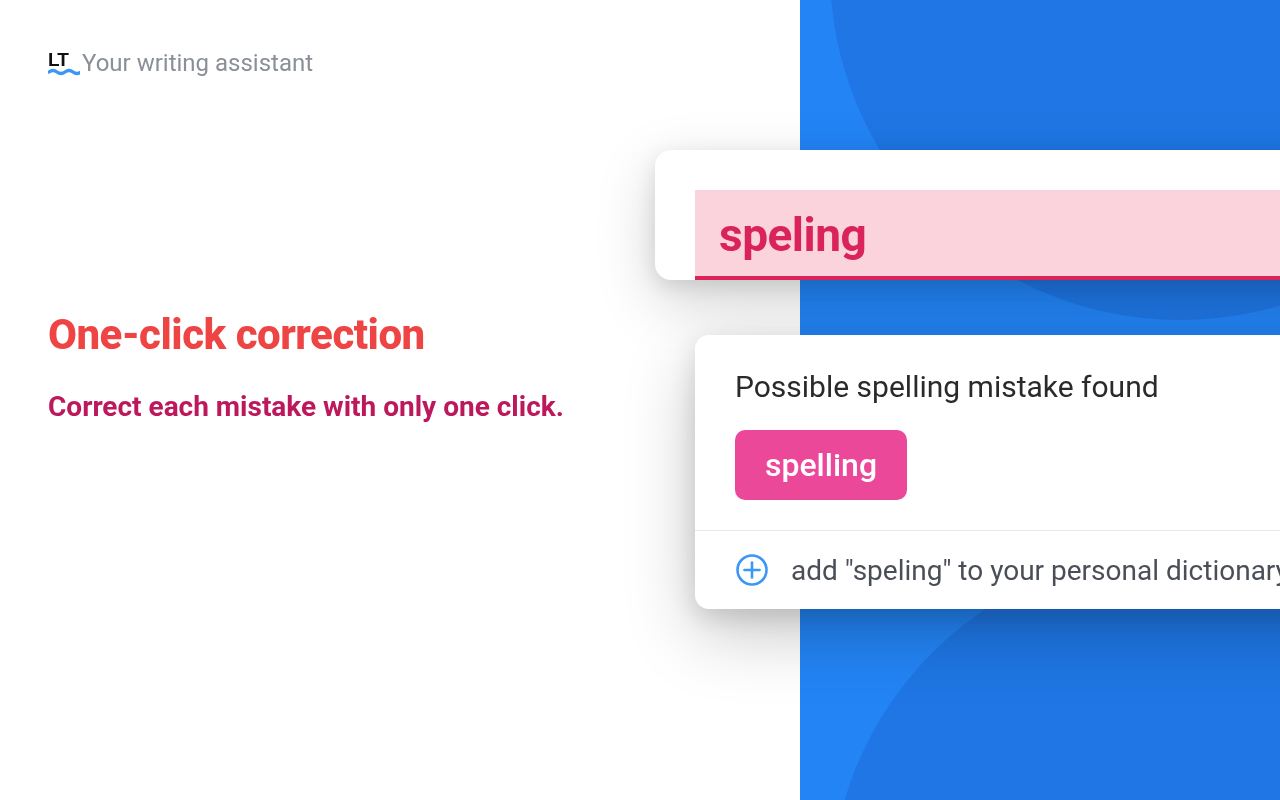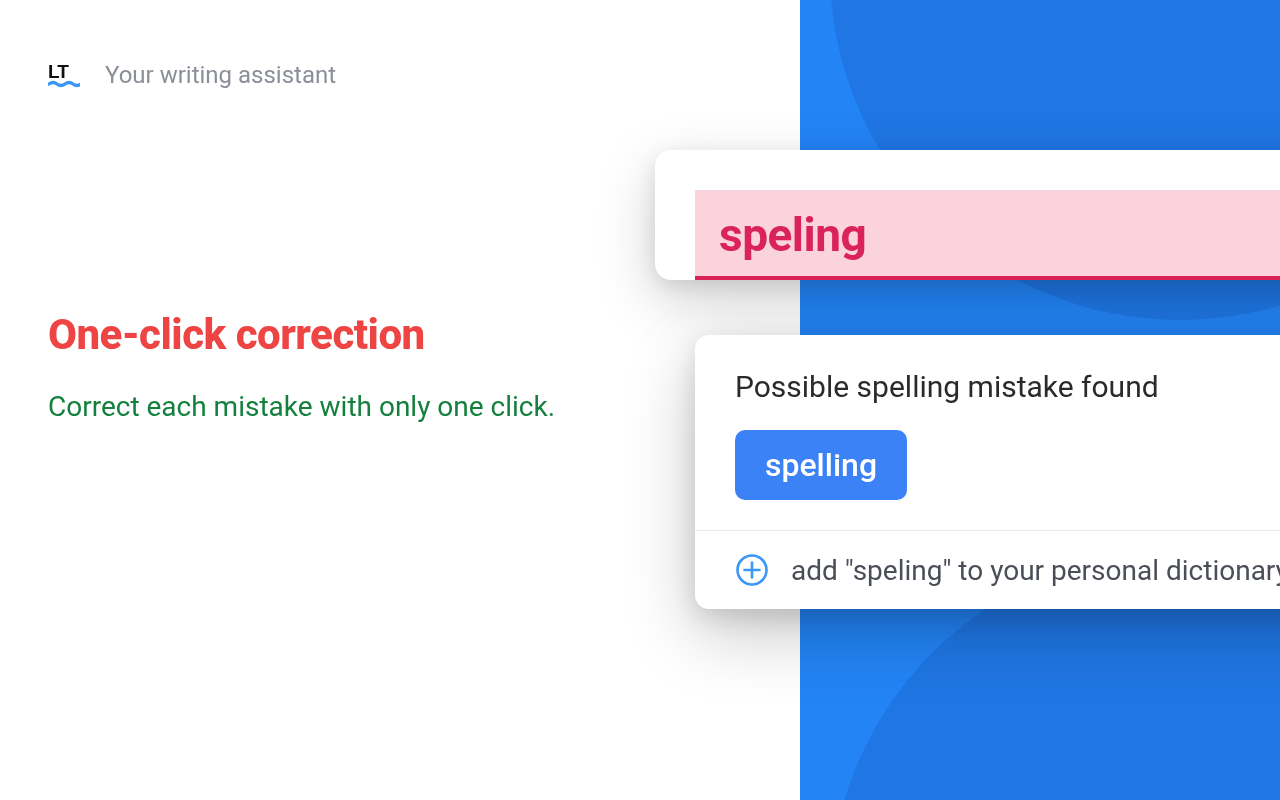--- a/index.html
+++ b/index.html
@@ -39,25 +39,25 @@
     height: 700px;
     border-radius: 50%;
     background: #1f76e4;
     bottom: -450px;
     right: -250px;
   }
 
   
   .header {
     position: absolute;
-    top: 60px;
+    top: 48px;
     left: 48px;
     display: flex;
     align-items: center;
-    gap: 25px;
+    gap: 2px;
   }
   .logo {
     width: 32px;
     height: 30px;
     position: relative;
   }
   .brand {
     font-size: 24px;
     font-weight: 700;
     color: #1a1a1a;
@@ -78,22 +78,22 @@
   .headline {
     font-size: 42px;
     font-weight: 800;
     color: #ef4444;
     margin-bottom: 24px;
     letter-spacing: -0.5px;
   }
   .description {
     font-size: 28px;
     line-height: 1.7;
-    color: #15803d;
-    font-weight: 400;
+    color: #be185d;
+    font-weight: 700;
   }
 
   
   .card {
     position: absolute;
     top: 150px;
     left: 655px;
     width: 720px;
     background: #ffffff;
     border-radius: 16px;
@@ -124,21 +124,21 @@
   .popup-body {
     padding: 34px 40px 30px 40px;
   }
   .popup-title {
     font-size: 30px;
     color: #2a2a2a;
     margin-bottom: 26px;
   }
   .suggestion-chip {
     display: inline-block;
-    background: #3b82f6;
+    background: #ec4899;
     color: #ffffff;
     font-size: 32px;
     font-weight: 500;
     padding: 16px 30px;
     border-radius: 10px;
     cursor: pointer;
   }
   .popup-footer {
     border-top: 1px solid #e6e8eb;
     padding: 22px 40px;

